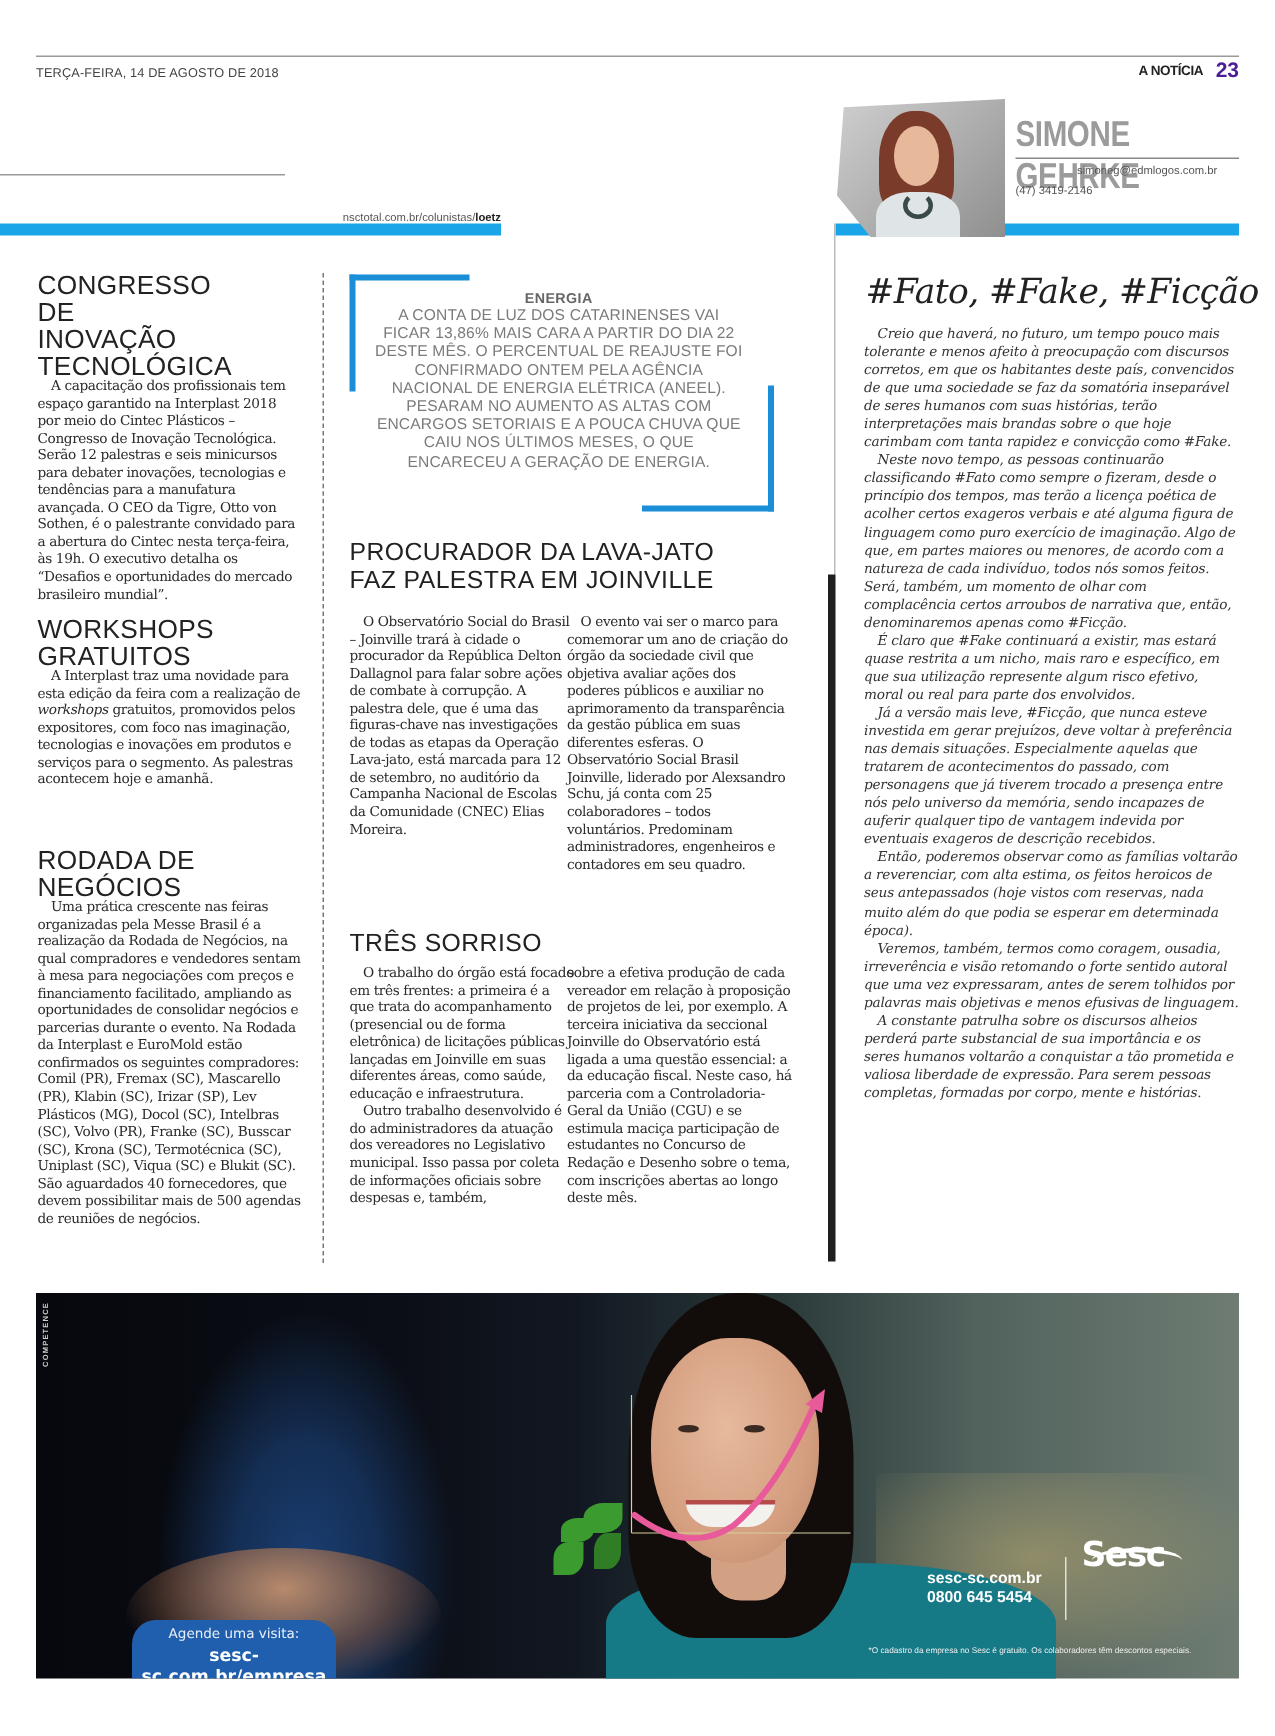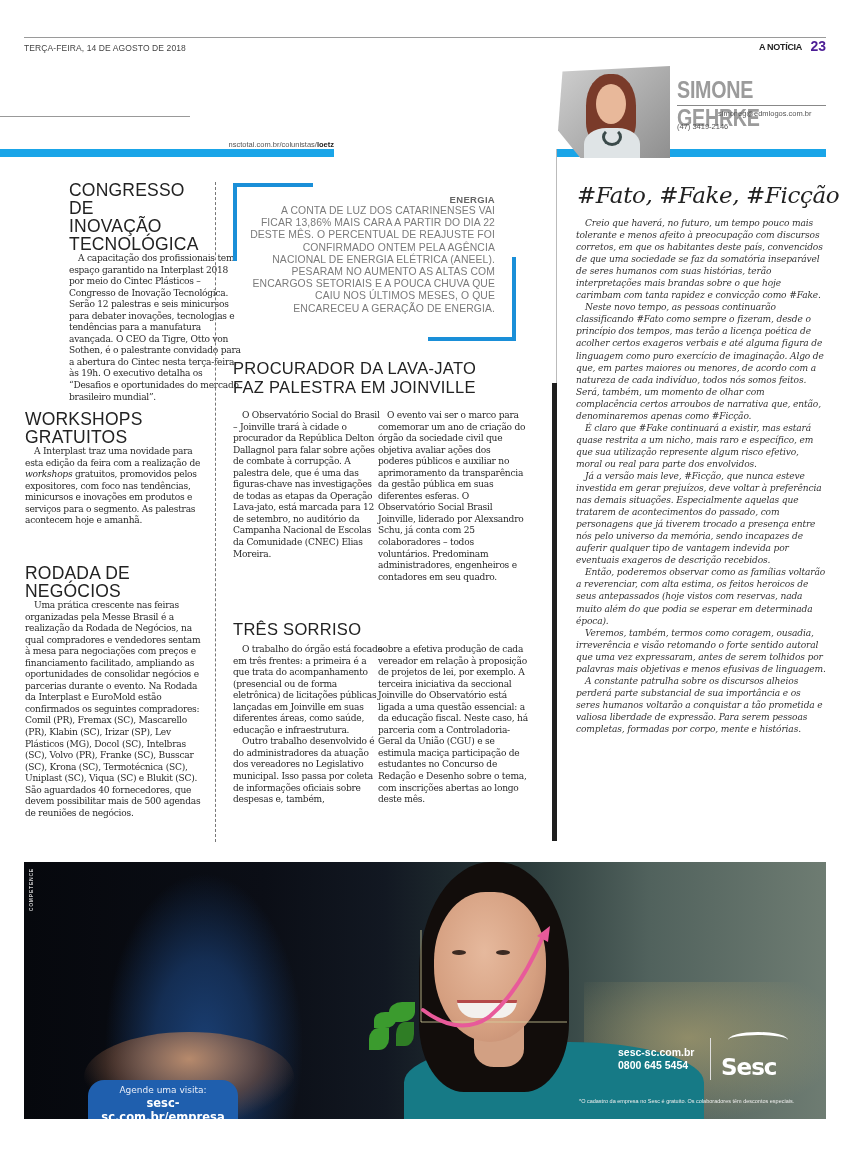--- a/index.html
+++ b/index.html
@@ -34,21 +34,21 @@
   .body-text { font-family: "DejaVu Serif", serif; font-size: 9.1px; line-height: 11.55px; color: #2a2a2a; text-align: left; letter-spacing: -0.25px; }
   .body-text p { text-indent: 9px; }
 
   .dotted-sep { position: absolute; left: 215px; top: 182px; height: 660px; border-left: 1px dashed #777; }
 
   
   .eb-tl-h { position: absolute; left: 233px; top: 183px; width: 80px; height: 4px; background: #1a8fd8; }
   .eb-tl-v { position: absolute; left: 233px; top: 183px; width: 4px; height: 78px; background: #1a8fd8; }
   .eb-br-h { position: absolute; left: 428px; top: 337px; width: 88px; height: 4px; background: #1a8fd8; }
   .eb-br-v { position: absolute; left: 512px; top: 257px; width: 4px; height: 84px; background: #1a8fd8; }
-  .energia { position: absolute; left: 250px; top: 194px; width: 245px; text-align: right; font-family: "Liberation Sans", sans-serif; color: #7b7b7b; }
+  .energia { position: absolute; left: 250px; top: 194px; width: 245px; text-align: center; font-family: "Liberation Sans", sans-serif; color: #7b7b7b; }
   .energia .label { font-weight: 700; font-size: 9.5px; color: #666; letter-spacing: 0.3px; }
   .energia .txt { font-size: 10.4px; line-height: 12.2px; letter-spacing: 0.1px; }
 
   .mid-head { position: absolute; left: 233px; font-family: "Liberation Sans", sans-serif; font-size: 16.5px; line-height: 18.5px; color: #222; letter-spacing: 0.3px; }
   .mcol { position: absolute; width: 150px; }
 
   
   .right-border-thin { position: absolute; left: 556px; top: 149px; width: 1px; height: 234px; background: #bbb; }
   .right-border-thick { position: absolute; left: 552px; top: 383px; width: 5px; height: 458px; background: #1f1f1f; }
   .op-title { position: absolute; left: 577px; top: 182px; font-family: "DejaVu Serif", serif; font-style: italic; font-size: 23px; color: #222; letter-spacing: -0.4px; }
@@ -63,28 +63,28 @@
   .ad .hair { position: absolute; left: 395px; top: 0px; width: 150px; height: 230px; border-radius: 48% 48% 30% 30%; background: #120d0b; }
   .ad .face { position: absolute; left: 410px; top: 30px; width: 112px; height: 150px; border-radius: 46% 46% 50% 50%; background: radial-gradient(ellipse at 45% 40%, #e6b99d 0%, #d59f80 60%, #b9826a 100%); }
   .ad .eye { position: absolute; width: 14px; height: 5px; border-radius: 50%; background: #3b2a22; }
   .ad .smile { position: absolute; left: 433px; top: 138px; width: 60px; height: 18px; background: #f3f1ee; border-radius: 0 0 30px 30px; border-top: 3px solid #b44a4a; }
   .ad .shirt { position: absolute; left: 380px; top: 180px; width: 300px; height: 90px; border-radius: 45% 45% 0 0; background: #167a86; }
   .ad .neck { position: absolute; left: 450px; top: 160px; width: 50px; height: 45px; background: #d2a083; border-radius: 0 0 40% 40%; }
   .ad .leaf { position: absolute; border-radius: 50% 0 50% 0; background: #3b9b2e; }
   .ad .arrow { position: absolute; left: 395px; top: 60px; width: 150px; height: 120px; }
   .ad .vtext { position: absolute; left: 4px; top: 6px; writing-mode: vertical-rl; transform: rotate(180deg); font-family: "Liberation Sans", sans-serif; font-size: 5px; font-weight: 700; color: #cfcfcf; letter-spacing: 0.8px; }
   .ad .headline { position: absolute; left: 138px; top: 58px; font-family: "DejaVu Sans", sans-serif; font-weight: 700; font-size: 14.6px; line-height: 20px; color: #ffffff; letter-spacing: 2px; }
-  .ad .cta { position: absolute; left: 64px; top: 218px; width: 150px; height: 39px; background: #1f5fae; border-radius: 16px 16px 0 0; text-align: center; font-family: "DejaVu Sans", sans-serif; color: #fff; }
+  .ad .cta { position: absolute; left: 64px; top: 218px; width: 136px; height: 39px; background: #1f5fae; border-radius: 16px 16px 0 0; text-align: center; font-family: "DejaVu Sans", sans-serif; color: #fff; }
   .ad .cta .small { font-size: 9px; margin-top: 5px; color: #e8eef8; }
   .ad .cta .big { font-size: 11.5px; font-weight: 700; margin-top: 1px; }
   .ad .tagline { position: absolute; left: 596px; top: 70px; width: 190px; font-family: "DejaVu Sans", sans-serif; font-size: 8.8px; line-height: 11.3px; color: #dfe6e4; }
   .ad .tagline b { color: #ffffff; }
   .ad .contact { position: absolute; left: 594px; top: 184px; font-family: "Liberation Sans", sans-serif; font-weight: 700; font-size: 10.5px; line-height: 12.5px; color: #fff; }
   .ad .vline { position: absolute; left: 686px; top: 176px; width: 1px; height: 42px; background: #e0e0e0; }
-  .ad .logo { position: absolute; left: 697px; top: 192px; font-family: "DejaVu Sans", sans-serif; font-weight: 700; font-size: 23px; color: #fff; letter-spacing: -1px; }
+  .ad .logo { position: absolute; left: 697px; top: 162px; font-family: "DejaVu Sans", sans-serif; font-weight: 700; font-size: 23px; color: #fff; letter-spacing: -1px; }
   .ad .logo-arc { position: absolute; left: 704px; top: 170px; width: 60px; height: 16px; border-top: 3px solid #fff; border-radius: 50% 50% 0 0; }
   .ad .disclaimer { position: absolute; left: 555px; top: 236px; font-family: "Liberation Sans", sans-serif; font-size: 5.5px; color: #eee; }
 </style>
 </head>
 <body>
 
 <div class="top-rule"></div>
 <div class="date">TERÇA-FEIRA, 14 DE AGOSTO DE 2018</div>
 <div class="paper-brand">A NOTÍCIA</div>
 <div class="page-num">23</div>
@@ -98,31 +98,31 @@
   <div class="hair"></div>
   <div class="face"></div>
   <div class="body"></div>
   <div class="necklace"></div>
 </div>
 <div class="col-name">SIMONE GEHRKE</div>
 <div class="col-name-rule"></div>
 <div class="col-email">simoneg@edmlogos.com.br</div>
 <div class="col-phone">(47) 3419-2146</div>
 
-<div class="lcol" style="top:181px;margin-left:44px;">
+<div class="lcol" style="top:181px;">
   <div class="head" style="width:120px;">CONGRESSO DE INOVAÇÃO TECNOLÓGICA</div>
   <div class="body-text">
       <p>A capacitação dos profissionais tem espaço garantido na Interplast 2018 por meio do Cintec Plásticos – Congresso de Inovação Tecnológica. Serão 12 palestras e seis minicursos para debater inovações, tecnologias e tendências para a manufatura avançada. O CEO da Tigre, Otto von Sothen, é o palestrante convidado para a abertura do Cintec nesta terça-feira, às 19h. O executivo detalha os “Desafios e oportunidades do mercado brasileiro mundial”.</p>
     </div>
 </div>
 
 <div class="lcol" style="top:410px;">
   <div class="head" style="width:110px;">WORKSHOPS GRATUITOS</div>
   <div class="body-text">
-      <p><span>A Interplast traz uma novidade para esta edição da feira com a realização de </span><i>workshops</i><span> gratuitos, promovidos pelos expositores, com foco nas tendências, minicursos e inovações em produtos e serviços para o segmento. As palestras acontecem hoje e amanhã.</span></p>
+      <p><span>A Interplast traz uma novidade para esta edição da feira com a realização de </span><i>workshops</i><span> gratuitos, promovidos pelos expositores, com foco nas imaginação, tecnologias e inovações em produtos e serviços para o segmento. As palestras acontecem hoje e amanhã.</span></p>
     </div>
 </div>
 
 <div class="lcol" style="top:564px;">
   <div class="head" style="width:110px;">RODADA DE NEGÓCIOS</div>
   <div class="body-text">
       <p>Uma prática crescente nas feiras organizadas pela Messe Brasil é a realização da Rodada de Negócios, na qual compradores e vendedores sentam à mesa para negociações com preços e financiamento facilitado, ampliando as oportunidades de consolidar negócios e parcerias durante o evento. Na Rodada da Interplast e EuroMold estão confirmados os seguintes compradores: Comil (PR), Fremax (SC), Mascarello (PR), Klabin (SC), Irizar (SP), Lev Plásticos (MG), Docol (SC), Intelbras (SC), Volvo (PR), Franke (SC), Busscar (SC), Krona (SC), Termotécnica (SC), Uniplast (SC), Viqua (SC) e Blukit (SC). São aguardados 40 fornecedores, que devem possibilitar mais de 500 agendas de reuniões de negócios.</p>
     </div>
 </div>
 

